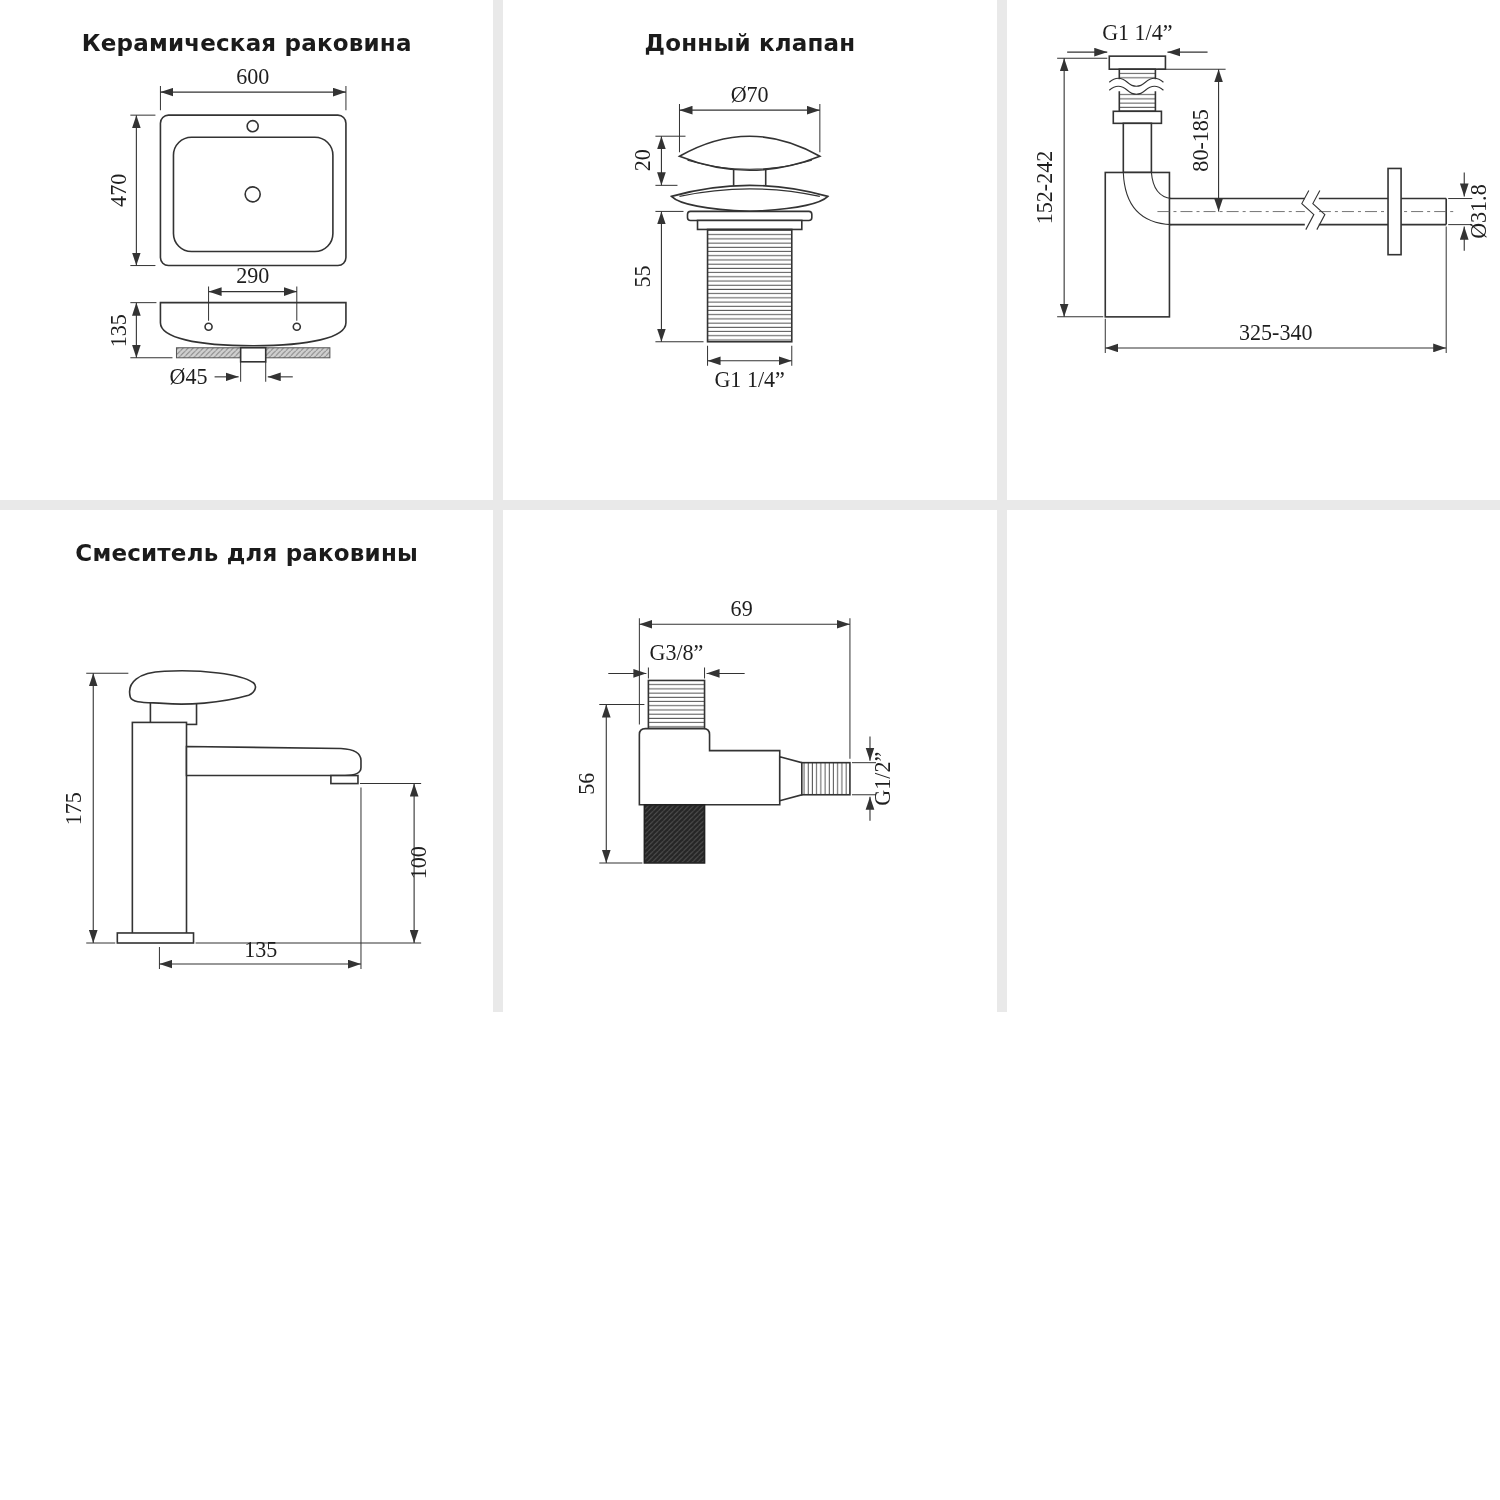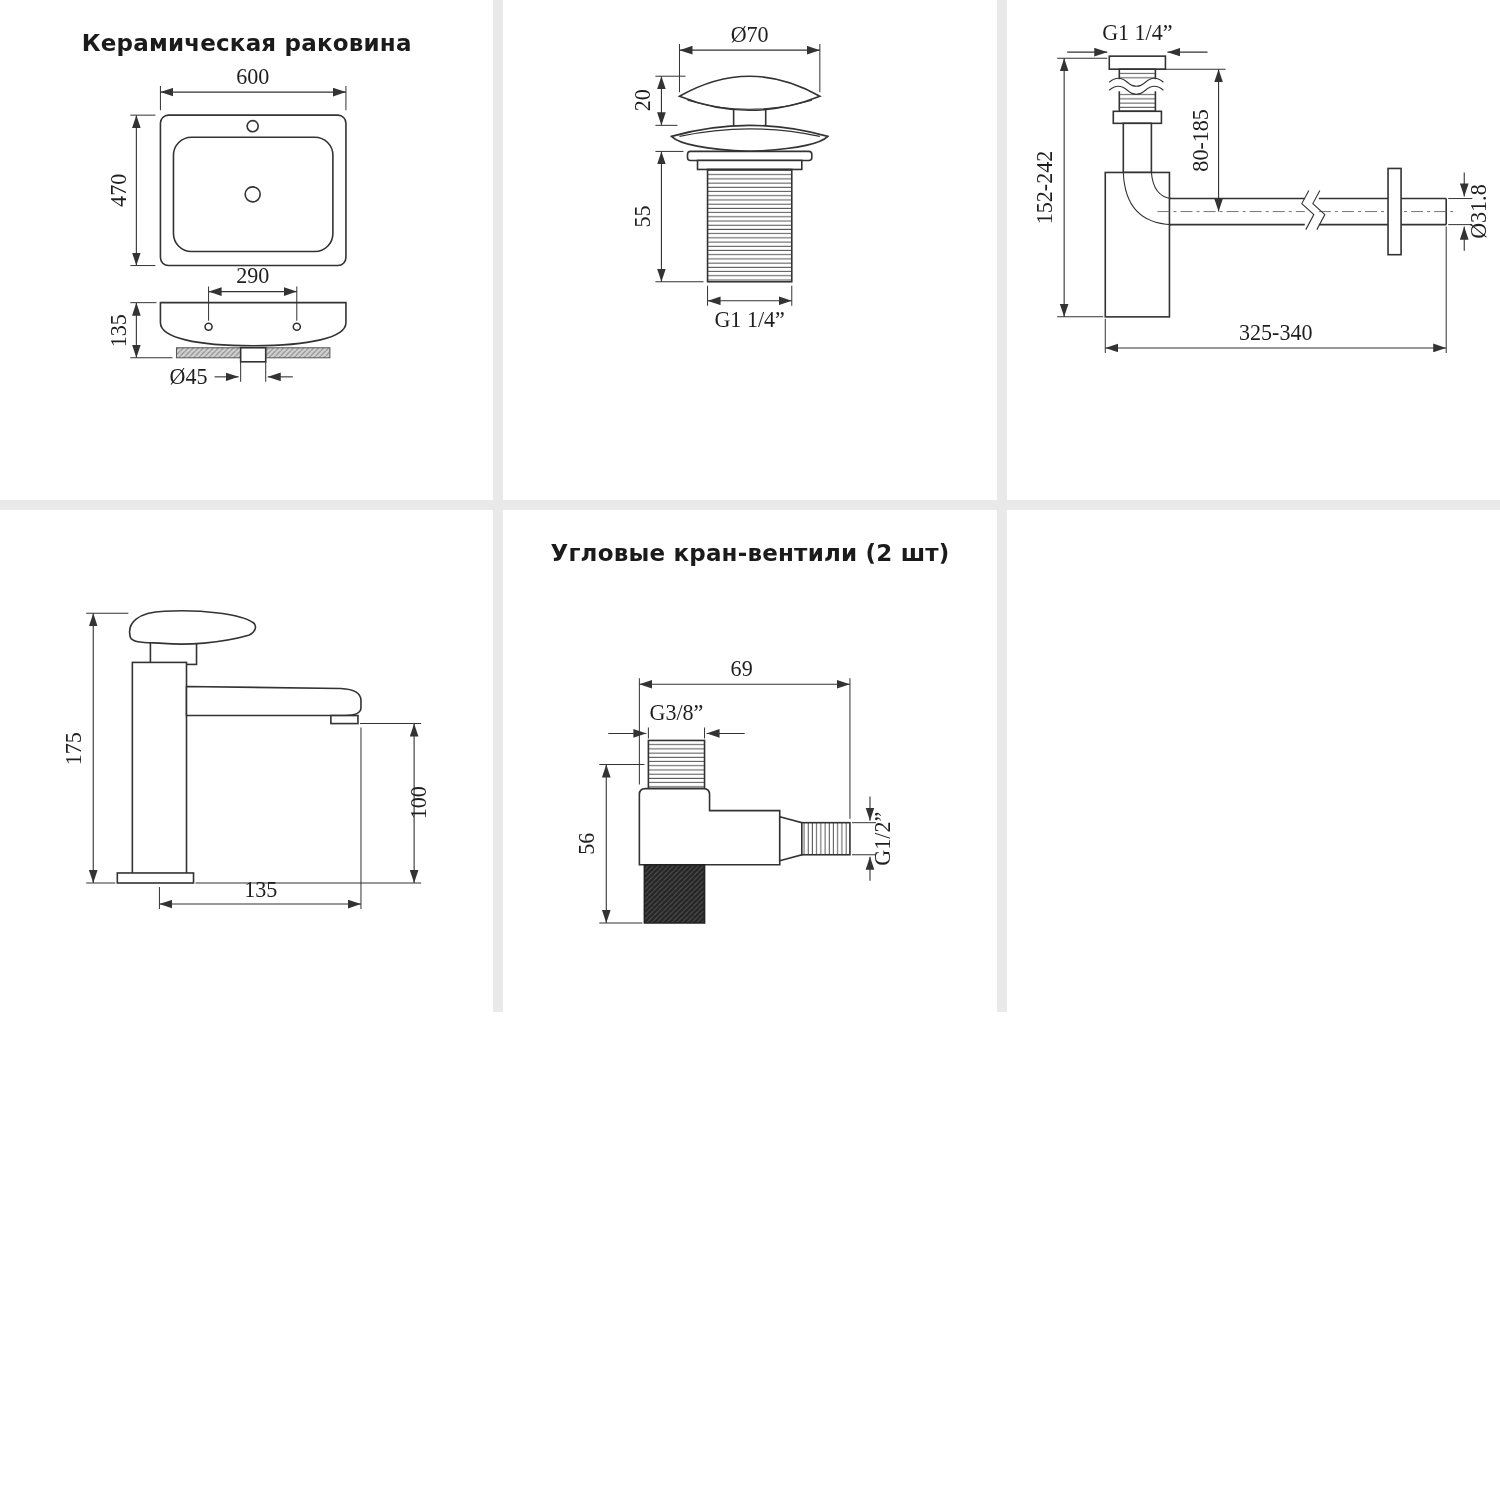--- a/index.html
+++ b/index.html
@@ -87,20 +87,21 @@
 
       <line x1="240" y1="301" x2="240" y2="321" class="ext"></line>
       <line x1="265" y1="301" x2="265" y2="321" class="ext"></line>
       <line x1="214" y1="316" x2="238" y2="316" class="dim" marker-end="url(#m1)"></line>
       <line x1="292" y1="316" x2="267" y2="316" class="dim" marker-end="url(#m1)"></line>
       <text x="188" y="323" class="dtext" text-anchor="middle">Ø45</text>
     </svg>
   </section>
 
   <section class="panel">
+    <h2>Донный клапан</h2>
     <svg viewBox="0 0 492 430">
       <defs>
         <marker id="m2" viewBox="0 0 12 8" refX="12" refY="4" markerWidth="13" markerHeight="9" orient="auto-start-reverse" markerUnits="userSpaceOnUse">
           <path d="M0,0 L12,4 L0,8 Z" fill="#333"></path>
         </marker>
         <pattern id="thrH2" width="8" height="4.2" patternUnits="userSpaceOnUse">
           <rect width="8" height="4.2" fill="#ffffff"></rect>
           <line x1="0" y1="2" x2="8" y2="2" stroke="#555" stroke-width="1"></line>
         </pattern>
       </defs>
@@ -191,20 +192,21 @@
       <text x="478" y="211" class="dtext" text-anchor="middle" transform="rotate(-90 478 211)">Ø31.8</text>
 
       <line x1="98" y1="318" x2="98" y2="352" class="ext"></line>
       <line x1="438" y1="226" x2="438" y2="352" class="ext"></line>
       <line x1="98" y1="347" x2="438" y2="347" class="dim" marker-start="url(#m3)" marker-end="url(#m3)"></line>
       <text x="268" y="339" class="dtext" text-anchor="middle">325-340</text>
     </svg>
   </section>
 
   <section class="panel">
+    <h2>Смеситель для раковины</h2>
     <svg viewBox="0 0 492 440">
       <defs>
         <marker id="m4" viewBox="0 0 12 8" refX="12" refY="4" markerWidth="13" markerHeight="9" orient="auto-start-reverse" markerUnits="userSpaceOnUse">
           <path d="M0,0 L12,4 L0,8 Z" fill="#333"></path>
         </marker>
       </defs>
 
       <g>
         <rect x="150" y="130" width="46" height="24" class="ol"></rect>
         <path d="M130,127 C126,112 138,102 164,101 C202,99 240,104 252,112 C257,115 255,122 248,125 C220,133 186,135 163,133 C146,132 132,133 130,127 Z" class="ol"></path>
@@ -225,21 +227,20 @@
       <text x="425" y="292" class="dtext" text-anchor="middle" transform="rotate(-90 425 292)">100</text>
 
       <line x1="159" y1="376" x2="159" y2="398" class="ext"></line>
       <line x1="360" y1="217" x2="360" y2="398" class="ext"></line>
       <line x1="159" y1="393" x2="360" y2="393" class="dim" marker-start="url(#m4)" marker-end="url(#m4)"></line>
       <text x="260" y="386" class="dtext" text-anchor="middle">135</text>
     </svg>
   </section>
 
   <section class="panel">
-    <h2>Угловые кран-вентили (2 шт)</h2>
     <svg viewBox="0 0 492 440">
       <defs>
         <marker id="m5" viewBox="0 0 12 8" refX="12" refY="4" markerWidth="13" markerHeight="9" orient="auto-start-reverse" markerUnits="userSpaceOnUse">
           <path d="M0,0 L12,4 L0,8 Z" fill="#333"></path>
         </marker>
         <pattern id="thrH5" width="8" height="4.2" patternUnits="userSpaceOnUse">
           <rect width="8" height="4.2" fill="#ffffff"></rect>
           <line x1="0" y1="2" x2="8" y2="2" stroke="#555" stroke-width="1"></line>
         </pattern>
         <pattern id="thrV5" width="4.2" height="8" patternUnits="userSpaceOnUse">

